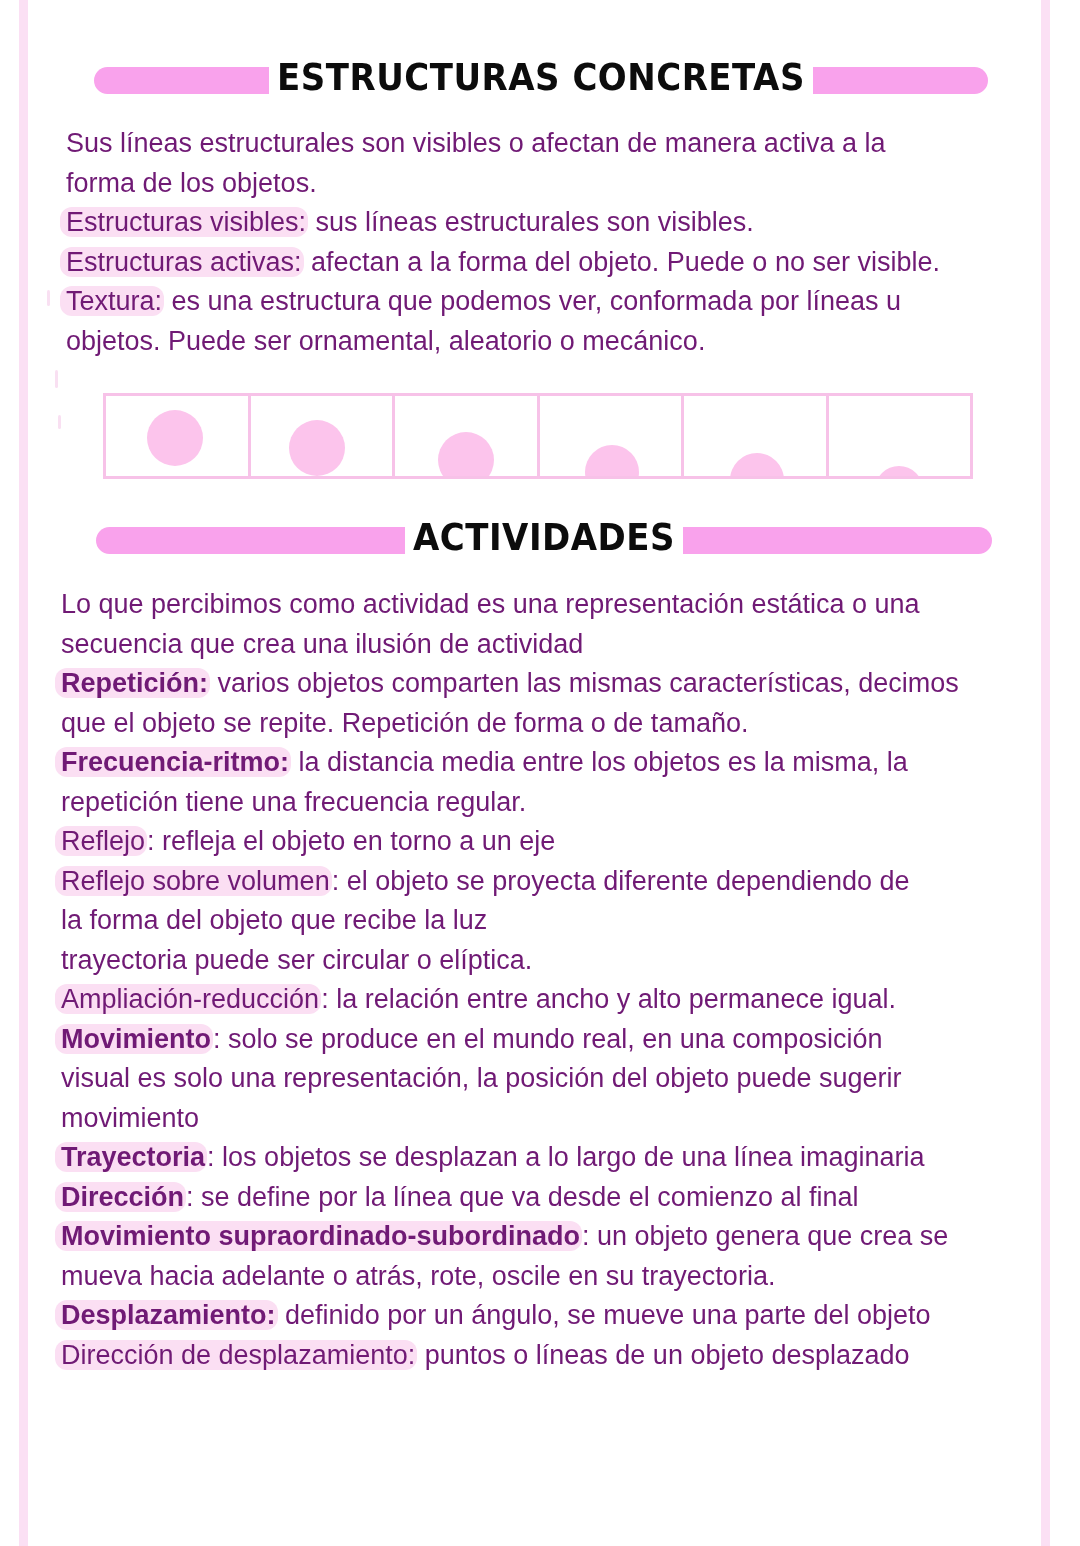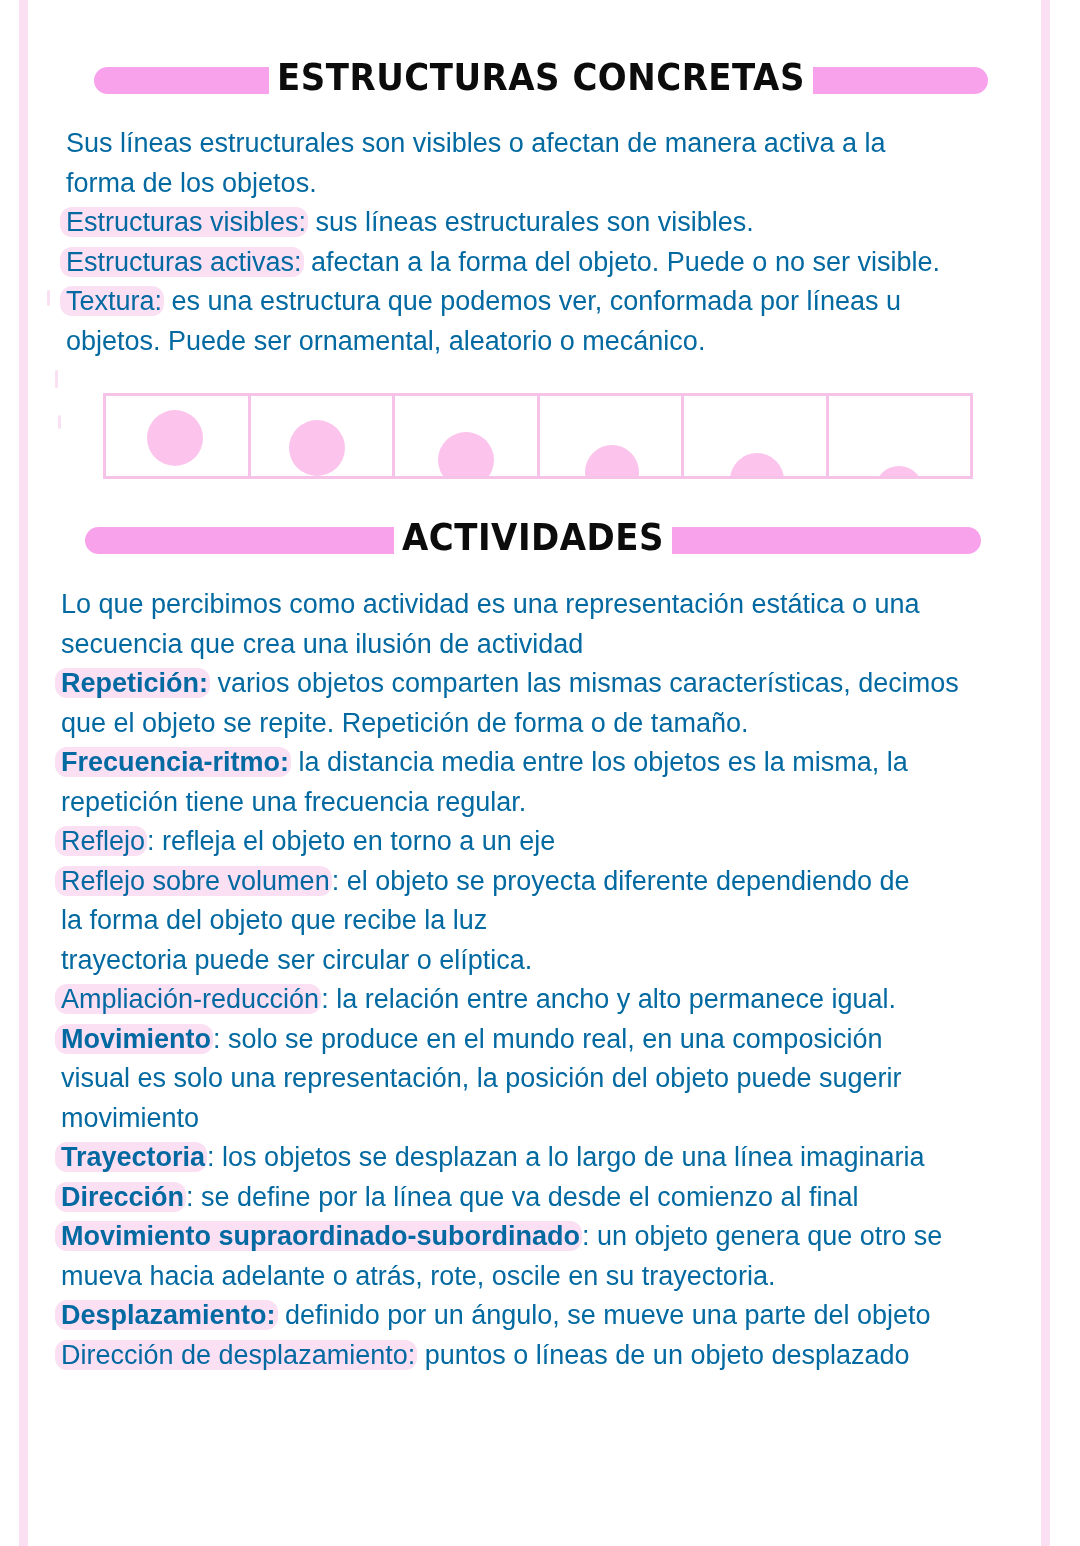--- a/index.html
+++ b/index.html
@@ -62,21 +62,21 @@
     color: #0c0c0c;
     line-height: 1;
     transform: scaleY(1.08);
   }
 
   
   .text-block {
     position: absolute;
     font-size: 27px;
     line-height: 39.5px;
-    color: #0369a1;
+    color: #701a75;
   }
   .line { white-space: nowrap; display: block; }
   .term {
     background: #fbdff3;
     border-radius: 12px;
     padding: 0 2px 0 6px;
     margin-left: -6px;
   }
   .term.bold { font-weight: bold; }
 
@@ -144,21 +144,21 @@
       <div class="dot" style="left: 45px; top: 49px; width: 54px; height: 54px; background: rgb(252, 196, 236);"></div>
     </div>
     <div class="cell">
       <div class="dot" style="left: 46px; top: 57px; width: 54px; height: 54px; background: rgb(252, 196, 236);"></div>
     </div>
     <div class="cell">
       <div class="dot" style="left: 46px; top: 70px; width: 48px; height: 48px; background: rgb(252, 196, 236);"></div>
     </div>
   </div>
 
-<div class="section-header" style="left:85px; top:520px; width:896px;">
+<div class="section-header" style="left:96px; top:520px; width:896px;">
   <div class="header-bar left"></div>
   <div class="header-title">ACTIVIDADES</div>
   <div class="header-bar right"></div>
 </div>
 
 <div class="text-block" id="s2-text" style="left:61px; top:585px; width:970px;">
   <span class="line">Lo que percibimos como actividad es una representación estática o una</span>
   <span class="line">secuencia que crea una ilusión de actividad</span>
   <div id="s2-items">
       <span class="line"><span class="term bold">Repetición:</span><span> varios objetos comparten las mismas características, decimos</span></span>
@@ -168,18 +168,18 @@
       <span class="line"><span class="term">Reflejo</span><span>:  refleja el objeto en torno a un eje</span></span>
       <span class="line"><span class="term">Reflejo sobre volumen</span><span>: el objeto se proyecta diferente dependiendo de</span></span>
       <span class="line"><span>la forma del objeto que recibe la luz</span></span>
       <span class="line"><span>trayectoria puede ser circular o elíptica.</span></span>
       <span class="line"><span class="term">Ampliación-reducción</span><span>: la relación entre ancho y alto permanece igual.</span></span>
       <span class="line"><span class="term bold">Movimiento</span><span>: solo se produce en el mundo real, en una composición</span></span>
       <span class="line"><span>visual es solo una representación, la posición del objeto puede sugerir</span></span>
       <span class="line"><span>movimiento</span></span>
       <span class="line"><span class="term bold">Trayectoria</span><span>: los objetos se desplazan a lo largo de una línea imaginaria</span></span>
       <span class="line"><span class="term bold">Dirección</span><span>: se define por la línea que va desde el comienzo al final</span></span>
-      <span class="line"><span class="term bold">Movimiento supraordinado-subordinado</span><span>: un objeto genera que otro se</span></span>
+      <span class="line"><span class="term bold">Movimiento supraordinado-subordinado</span><span>: un objeto genera que crea se</span></span>
       <span class="line"><span>mueva hacia adelante o atrás,  rote, oscile en su trayectoria.</span></span>
       <span class="line"><span class="term bold">Desplazamiento:</span><span> definido por un ángulo, se mueve una parte del objeto</span></span>
       <span class="line"><span class="term">Dirección de desplazamiento:</span><span> puntos o líneas de un objeto desplazado</span></span>
     </div>
 </div>
 
 </body></html>

